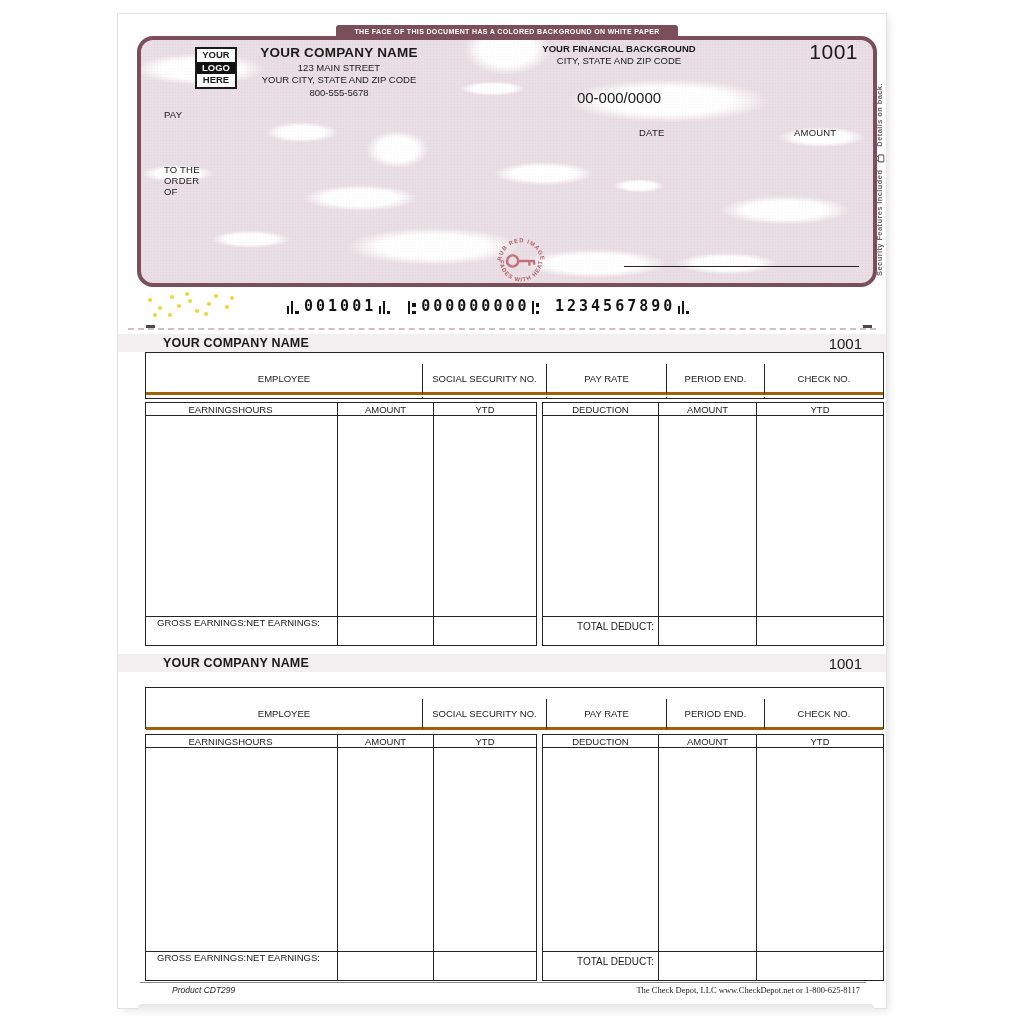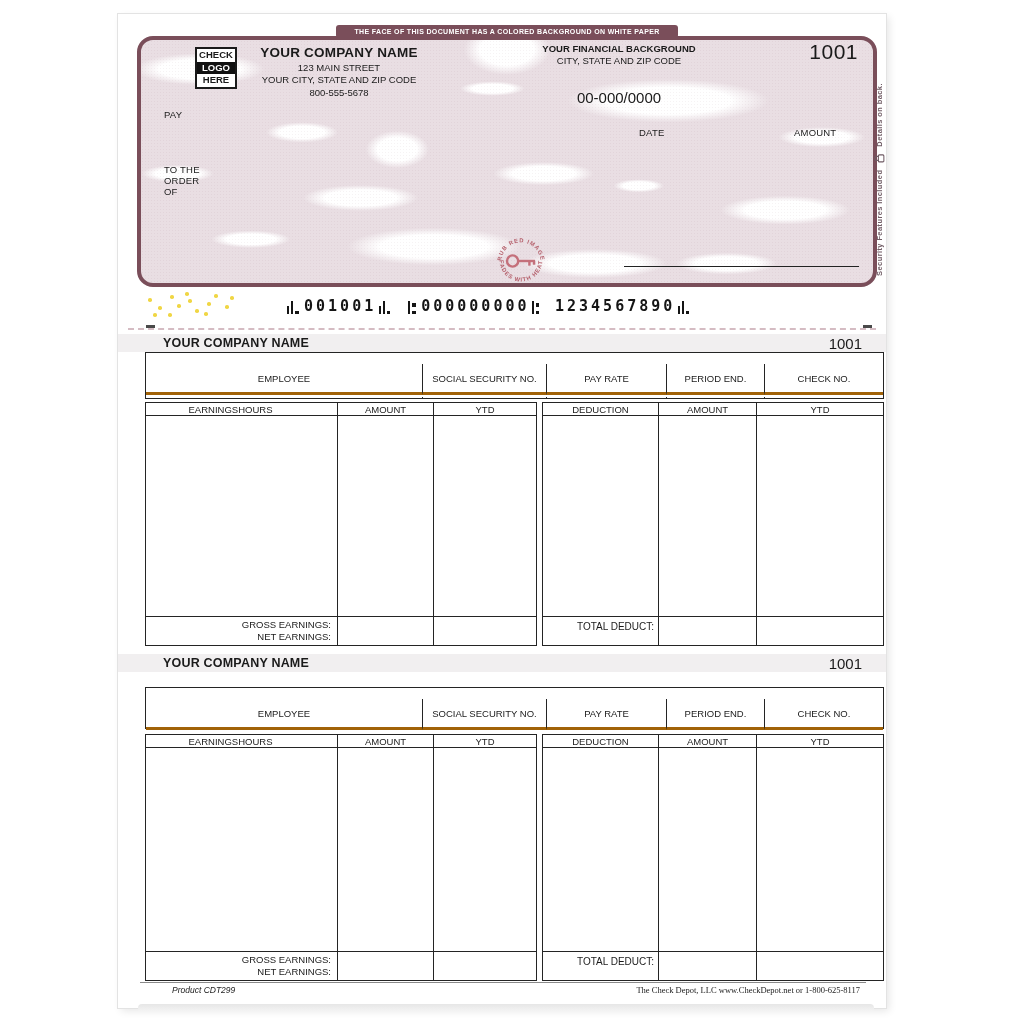--- a/index.html
+++ b/index.html
@@ -103,21 +103,21 @@
   .bl{border-left:1px solid #242424;}
 
   .t2{position:absolute;box-sizing:border-box;border:1.5px solid #242424;background:#fff;
     display:grid;grid-template-rows:13px 1fr 29px;}
   .t2L{left:27px;width:392px;grid-template-columns:191px 96px 1fr;}
   .t2R{left:424px;width:342px;grid-template-columns:115px 98px 1fr;}
   .t2 .c{box-sizing:border-box;font-size:9.5px;display:flex;align-items:center;justify-content:center;}
   .t2 .hd{border-bottom:1px solid #242424;}
   .t2 .colA-hd{justify-content:center;padding:0 30px 0 8px;}
   .t2 .tot{border-top:1px solid #242424;}
-  .t2 .tot-labels{flex-direction:column;align-items:flex-end;justify-content:center;
+  .t2 .tot-labels{flex-direction:row;align-items:flex-start;justify-content:center;
     padding-right:6px;line-height:12px;font-size:9.5px;}
   .t2 .tot-deduct{align-items:flex-start;justify-content:flex-end;padding:4px 4px 0 0;font-size:10px;}
 
   
   .footer-line{position:absolute;left:22px;right:20px;top:968px;border-top:1px solid #8a8a8a;}
   .footer{position:absolute;left:22px;right:20px;top:971px;display:flex;font-size:8.5px;color:#222;}
   .footer .fl{margin-left:32px;font-style:italic;}
   .footer .fr{margin-left:auto;margin-right:6px;font-family:Liberation Serif, serif;}
   .bottom-bar{position:absolute;left:20px;top:990px;width:736px;height:9px;border-radius:4px;
     background:linear-gradient(#e6e6e6,#f7f7f7);}
@@ -126,21 +126,21 @@
 <body>
 
 <div id="canvas">
   <div id="sheet">
 
     <div class="banner" style="background:#7a4e5a">THE FACE OF THIS DOCUMENT HAS A COLORED BACKGROUND ON WHITE PAPER</div>
 
     <div class="check">
 
       <div class="logo-box">
-        <span>CHECK</span>
+        <span>YOUR</span>
         <span class="logo-mid">LOGO</span>
         <span>HERE</span>
       </div>
 
       <div class="co-block">
         <div class="co-name">YOUR COMPANY NAME</div>
         <div class="co-line">123 MAIN STREET</div>
         <div class="co-line">YOUR CITY, STATE AND ZIP CODE</div>
         <div class="co-line">800-555-5678</div>
       </div>

